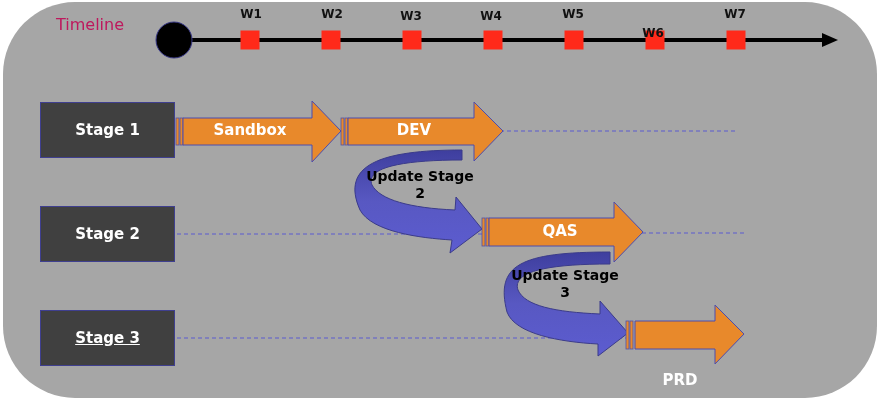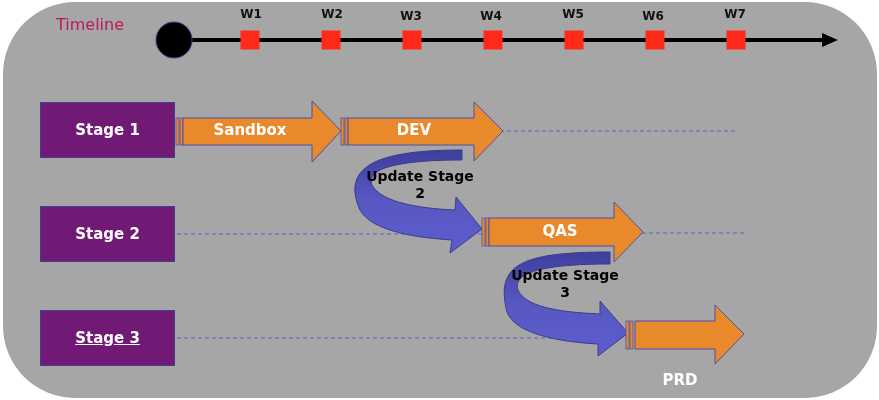--- a/index.html
+++ b/index.html
@@ -2,21 +2,21 @@
 <html><head>
 <meta charset="utf-8">
 <style>
   html, body { margin:0; padding:0; background:#ffffff; }
   body { width:879px; height:400px; position:relative; overflow:hidden; font-family:"Liberation Sans", sans-serif; }
   .bg { position:absolute; left:3px; top:2px; width:874px; height:396px; background:#a6a6a6; border-radius:72px; }
   svg.main { position:absolute; left:0; top:0; }
   .tl-label { position:absolute; left:56px; top:14px; font-size:16px; line-height:22px; color:#be185d; font-family:"DejaVu Sans", sans-serif; }
   .tl-label div { white-space:nowrap; }
   .wk { position:absolute; top:7px; width:40px; margin-left:-20px; text-align:center; font-size:12px; font-weight:bold; color:#111; font-family:"DejaVu Sans", sans-serif; }
-  .stage { position:absolute; left:40px; width:135px; height:56px; background:#701a75; border:1px solid #3f3f8f; box-sizing:border-box; color:#fff; font-weight:bold; font-size:15px; display:flex; align-items:center; justify-content:center; font-family:"DejaVu Sans", sans-serif; }
+  .stage { position:absolute; left:40px; width:135px; height:56px; background:#404040; border:1px solid #3f3f8f; box-sizing:border-box; color:#fff; font-weight:bold; font-size:15px; display:flex; align-items:center; justify-content:center; font-family:"DejaVu Sans", sans-serif; }
   .arrow-label { position:absolute; color:#fff; font-size:15px; font-weight:bold; text-align:center; font-family:"DejaVu Sans", sans-serif; }
   .update-label { position:absolute; color:#000; font-size:14px; font-weight:bold; text-align:center; line-height:17px; font-family:"DejaVu Sans", sans-serif; }
 </style>
 </head>
 <body>
 
 <div class="bg"></div>
 
 <svg class="main" width="879" height="400">
   <defs>
@@ -72,21 +72,21 @@
 
 <div class="tl-label">
   <div>Timeline</div>
 </div>
 
 <div class="wk" style="left:251px;">W1</div>
 <div class="wk" style="left:332px;">W2</div>
 <div class="wk" style="left:411px; top:9px;">W3</div>
 <div class="wk" style="left:491px; top:9px;">W4</div>
 <div class="wk" style="left:573px;">W5</div>
-<div class="wk" style="left:653px; top:9px;">W6</div>
+<div class="wk" style="left:653px; top:26px;">W6</div>
 <div class="wk" style="left:735px;">W7</div>
 
 <div class="stage" style="top:102px;">
     <span>Stage 1</span>
   </div>
 <div class="stage" style="top:206px;">
     <span>Stage 2</span>
   </div>
 <div class="stage" style="top:310px;text-decoration:underline;">
     <span>Stage 3</span>

